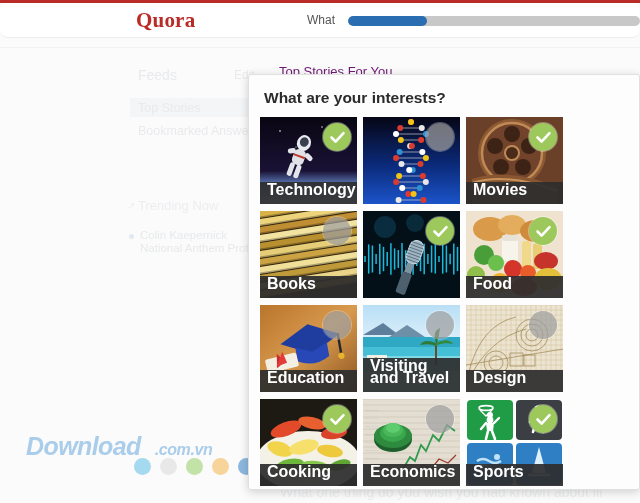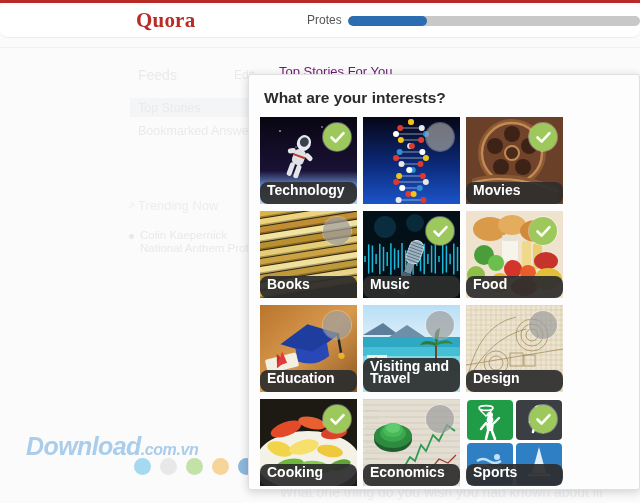--- a/index.html
+++ b/index.html
@@ -65,21 +65,21 @@
   }
 
   
   .watermark { position: absolute; left: 26px; top: 432px; height: 26px; }
   .wm-main {
     font-family: "Liberation Sans", sans-serif; font-size: 25px; font-weight: bold;
     font-style: italic; color: #a9cdea; letter-spacing: -0.6px;
   }
   .wm-sub {
     font-family: "Liberation Sans", sans-serif; font-size: 16px; font-weight: bold;
-    font-style: italic; color: #a9cdea; letter-spacing: -0.4px;
+    font-style: italic; color: #a9cdea; letter-spacing: -0.4px; margin-left: 14px;
   }
   .wm-row { display: flex; align-items: baseline; text-align: center; }
   .dots { position: absolute; left: 134px; top: 458px; display: flex; gap: 9px; }
   .dot { width: 17px; height: 17px; border-radius: 50%; }
 
   
   .modal {
     position: absolute; left: 248px; top: 74px; width: 392px; height: 416px;
     background: #fdfdfd; border: 1px solid #e0e0e0;
     border-radius: 3px; box-shadow: 0 2px 10px rgba(0,0,0,0.18);
@@ -94,42 +94,42 @@
     display: flex; flex-wrap: wrap; gap: 7px 6px;
   }
   .tile {
     position: relative; width: 97px; height: 87px;
     background: #333; overflow: hidden; flex: 0 0 auto;
   }
   .tile-img { position: absolute; inset: 0; width: 100%; height: 100%; }
   .tile-label {
     position: absolute; left: 0; bottom: 0; width: 100%;
     background: rgba(45,45,45,0.93); color: #fff;
-    font-size: 14px; font-weight: bold; line-height: 12px;
-    padding: 2px 6px 5px 7px; min-height: 22px; border-radius: 8px;
+    font-size: 16px; font-weight: bold; line-height: 12px;
+    padding: 2px 6px 5px 7px; min-height: 22px;
   }
   .tile-label.two-line { min-height: 34px; }
   .check {
     position: absolute; right: 6px; top: 6px; width: 28px; height: 28px;
     border-radius: 50%; display: flex; align-items: center; justify-content: center;
   }
   .check.on  { background: #9dc85b; box-shadow: 0 0 0 1px rgba(255,255,255,0.35); }
   .check.off { background: rgba(160,160,160,0.72); box-shadow: 0 0 0 1px rgba(255,255,255,0.3); }
   .check svg { display: block; }
 </style>
 </head>
 <body>
 
 <div id="app">
 
   <div class="top-rule"></div>
 
   <div class="header">
     <div class="logo">Quora</div>
-    <div class="start-label">Protes</div>
+    <div class="start-label">What</div>
     <div class="progress-track">
       <div class="progress-fill" id="progress-fill" style="width: 27%;"></div>
     </div>
   </div>
 
   <div class="page-bg"></div>
   <div class="page-divider"></div>
 
   <div class="ghost nav-feeds">Feeds</div>
   <div class="ghost nav-edit">Edit</div>
@@ -372,21 +372,20 @@
                 <line x1="-7" y1="21" x2="7" y2="21" stroke="#5d7080" stroke-width="0.9"></line>
                 <rect x="-3.5" y="24" width="7" height="10" fill="#7e93a1"></rect>
                 <rect x="-5" y="34" width="10" height="22" rx="2" fill="#4d606e"></rect>
               </g>
             </svg></div>
           <div class="check on">
             <svg width="17" height="17" viewBox="0 0 17 17">
               <path d="M2.5 8.5 L6.6 12.6 L14.5 4.2" fill="none" stroke="#ffffff" stroke-width="2.6" stroke-linecap="round" stroke-linejoin="round"></path>
             </svg>
           </div>
-          <div class="tile-label">Music</div>
         </div>
         <div class="tile">
           <div class="tile-img"><svg viewBox="0 0 97 87" preserveAspectRatio="none">
               <rect width="97" height="87" fill="#efe3cf"></rect>
               <ellipse cx="24" cy="18" rx="17" ry="12" fill="#d99a4a"></ellipse>
               <ellipse cx="46" cy="14" rx="14" ry="10" fill="#e3ad5d"></ellipse>
               <ellipse cx="70" cy="20" rx="16" ry="11" fill="#cf8a3c"></ellipse>
               <rect x="36" y="24" width="16" height="26" rx="3" fill="#f7f4ec"></rect>
               <rect x="36" y="24" width="16" height="6" rx="2" fill="#e6e2d6"></rect>
               <rect x="56" y="30" width="9" height="28" rx="3" fill="#f0d98a"></rect>

